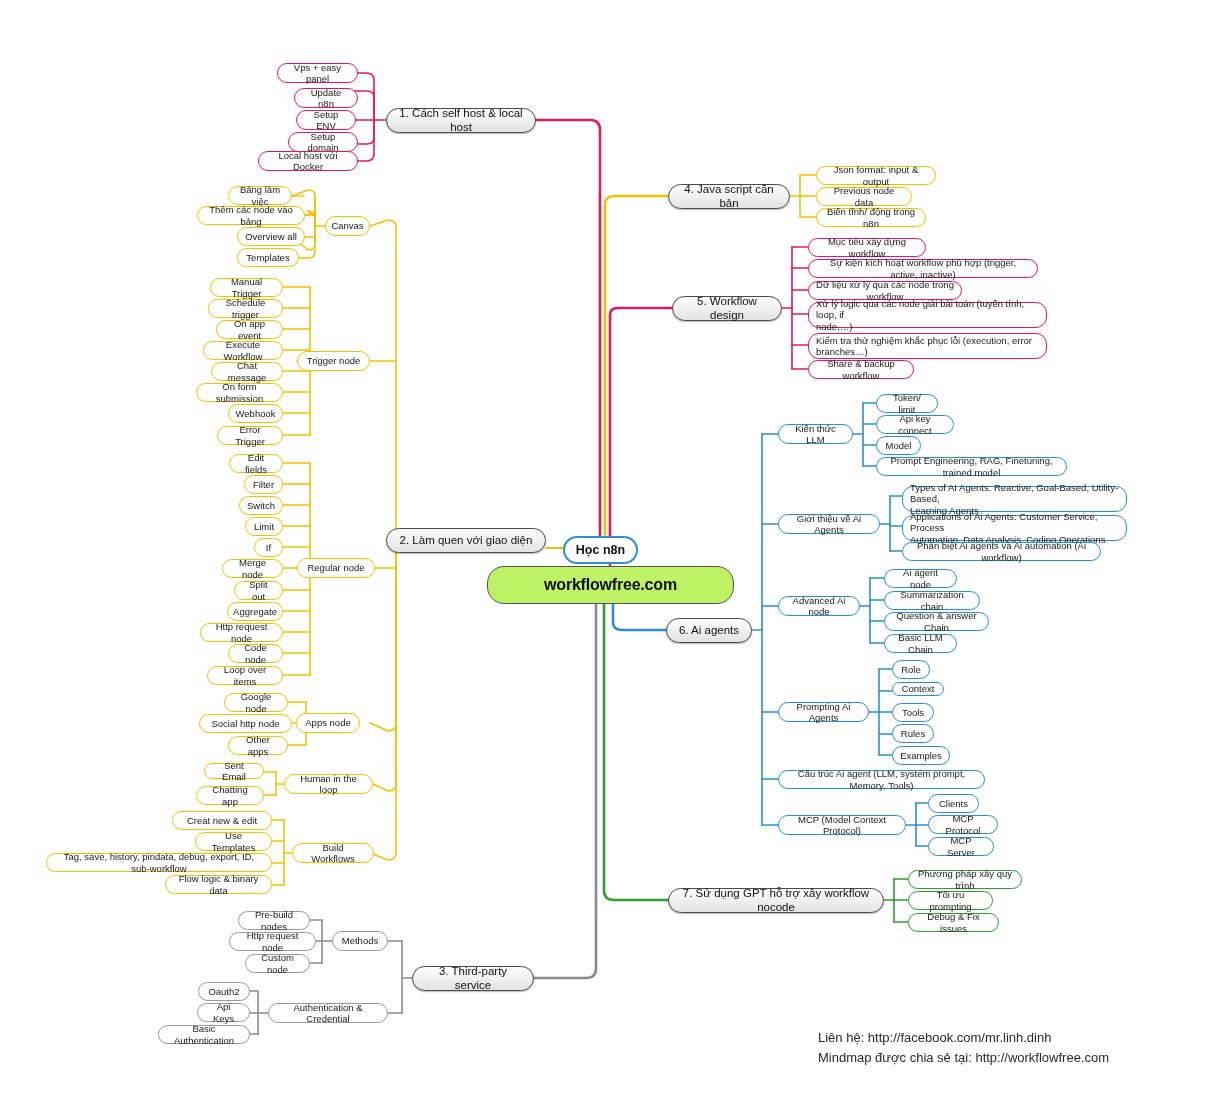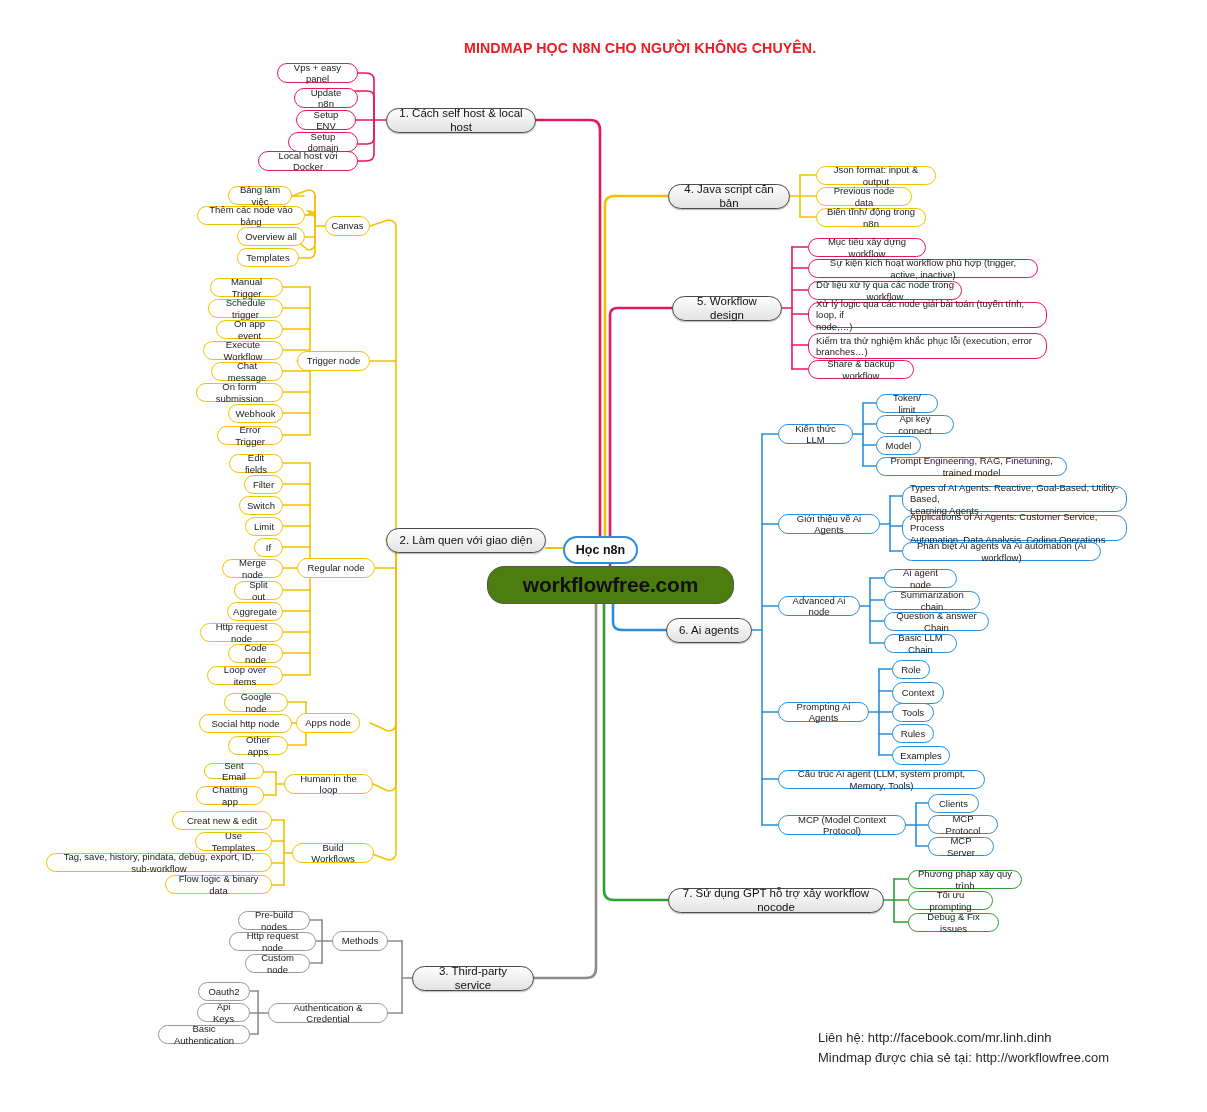--- a/index.html
+++ b/index.html
@@ -19,22 +19,22 @@
   .c-green{border-color:#2f9e34;}
   .c-gray{border-color:#9a9a9a;}
 
   
   .main{background:linear-gradient(#fdfdfd,#e3e3e3);border:1.6px solid #4a4a4a;
         border-radius:16px;font-size:11.5px;color:#111;box-shadow:0 1px 1.5px rgba(0,0,0,.28);}
 
   
   .center-top{border:2px solid #2a8fd8;border-radius:16px;background:#fff;
         font-size:12.5px;font-weight:700;color:#111;}
-  .center-main{border:1.6px solid #555;border-radius:17px;background:#4d7c0f;
-        font-size:21px;font-weight:700;color:#111;letter-spacing:-.2px;}
+  .center-main{border:1.6px solid #555;border-radius:17px;background:#bef264;
+        font-size:16px;font-weight:700;color:#111;letter-spacing:-.2px;}
 
   #title{position:absolute;left:464px;top:38px;color:#ec1c24;font-weight:700;
          font-size:14.2px;line-height:1.42;letter-spacing:.1px;white-space:pre-line;}
   #footer{position:absolute;left:818px;top:1028px;color:#2a2a2a;font-size:13px;
           line-height:1.5;white-space:pre-line;}
 </style>
 </head>
 <body>
 
 <div id="canvas">
@@ -199,21 +199,21 @@
       <path d="M916 846 L928 846" stroke="#2a8fd8"></path>
 
       <path d="M884 900 L894 900" stroke="#2f9e34"></path>
       <path d="M894 879 L894 922" stroke="#2f9e34"></path>
       <path d="M894 879 L908 879" stroke="#2f9e34"></path>
       <path d="M894 900 L908 900" stroke="#2f9e34"></path>
       <path d="M894 922 L908 922" stroke="#2f9e34"></path>
     </g>
   </svg>
 
-  <div id="title"><span>MINDMAP HỌC N8N CHO NGƯỜI KHÔNG CHUYÊN.</span><br></div>
+  <div id="title"><br></div>
 
   <div class="node center-top" style="left:563px;top:536px;width:75px;height:28px;">Học n8n</div>
   <div class="node center-main" style="left:487px;top:566px;width:247px;height:38px;">workflowfree.com</div>
 
   <div class="node main" style="left:386px;top:108px;width:150px;height:25px;">1. Cách self host &amp; local host</div>
   <div class="node c-crim" style="left:277px;top:63px;width:81px;height:20px;">Vps + easy panel</div>
   <div class="node c-crim" style="left:294px;top:88px;width:64px;height:20px;">Update n8n</div>
   <div class="node c-crim" style="left:296px;top:110px;width:60px;height:20px;">Setup ENV</div>
   <div class="node c-crim" style="left:288px;top:132px;width:70px;height:20px;">Setup domain</div>
   <div class="node c-crim" style="left:258px;top:151px;width:100px;height:20px;">Local host với Docker</div>
@@ -305,21 +305,21 @@
   <div class="node c-blue" style="left:902px;top:542px;width:199px;height:19px;">Phân biệt Ai agents và Ai automation (Ai workflow)</div>
 
   <div class="node c-blue" style="left:778px;top:596px;width:82px;height:20px;">Advanced Ai node</div>
   <div class="node c-blue" style="left:884px;top:569px;width:73px;height:19px;">Ai agent node</div>
   <div class="node c-blue" style="left:884px;top:591px;width:96px;height:19px;">Summarization chain</div>
   <div class="node c-blue" style="left:884px;top:612px;width:105px;height:19px;">Question &amp; answer Chain</div>
   <div class="node c-blue" style="left:884px;top:634px;width:73px;height:19px;">Basic LLM Chain</div>
 
   <div class="node c-blue" style="left:778px;top:702px;width:91px;height:20px;">Prompting Ai Agents</div>
   <div class="node c-blue" style="left:892px;top:660px;width:38px;height:19px;">Role</div>
-  <div class="node c-blue" style="left:892px;top:682px;width:52px;height:22px;">Context</div>
+  <div class="node c-blue" style="left:892px;top:682px;width:52px;height:14px;">Context</div>
   <div class="node c-blue" style="left:892px;top:703px;width:42px;height:19px;">Tools</div>
   <div class="node c-blue" style="left:892px;top:724px;width:42px;height:19px;">Rules</div>
   <div class="node c-blue" style="left:892px;top:746px;width:58px;height:19px;">Examples</div>
 
   <div class="node c-blue" style="left:778px;top:770px;width:207px;height:19px;">Cấu trúc Ai agent (LLM, system prompt, Memory, Tools)</div>
 
   <div class="node c-blue" style="left:778px;top:815px;width:128px;height:20px;">MCP (Model Context Protocol)</div>
   <div class="node c-blue" style="left:928px;top:794px;width:51px;height:19px;">Clients</div>
   <div class="node c-blue" style="left:928px;top:815px;width:70px;height:19px;">MCP Protocol</div>
   <div class="node c-blue" style="left:928px;top:837px;width:66px;height:19px;">MCP Server</div>

